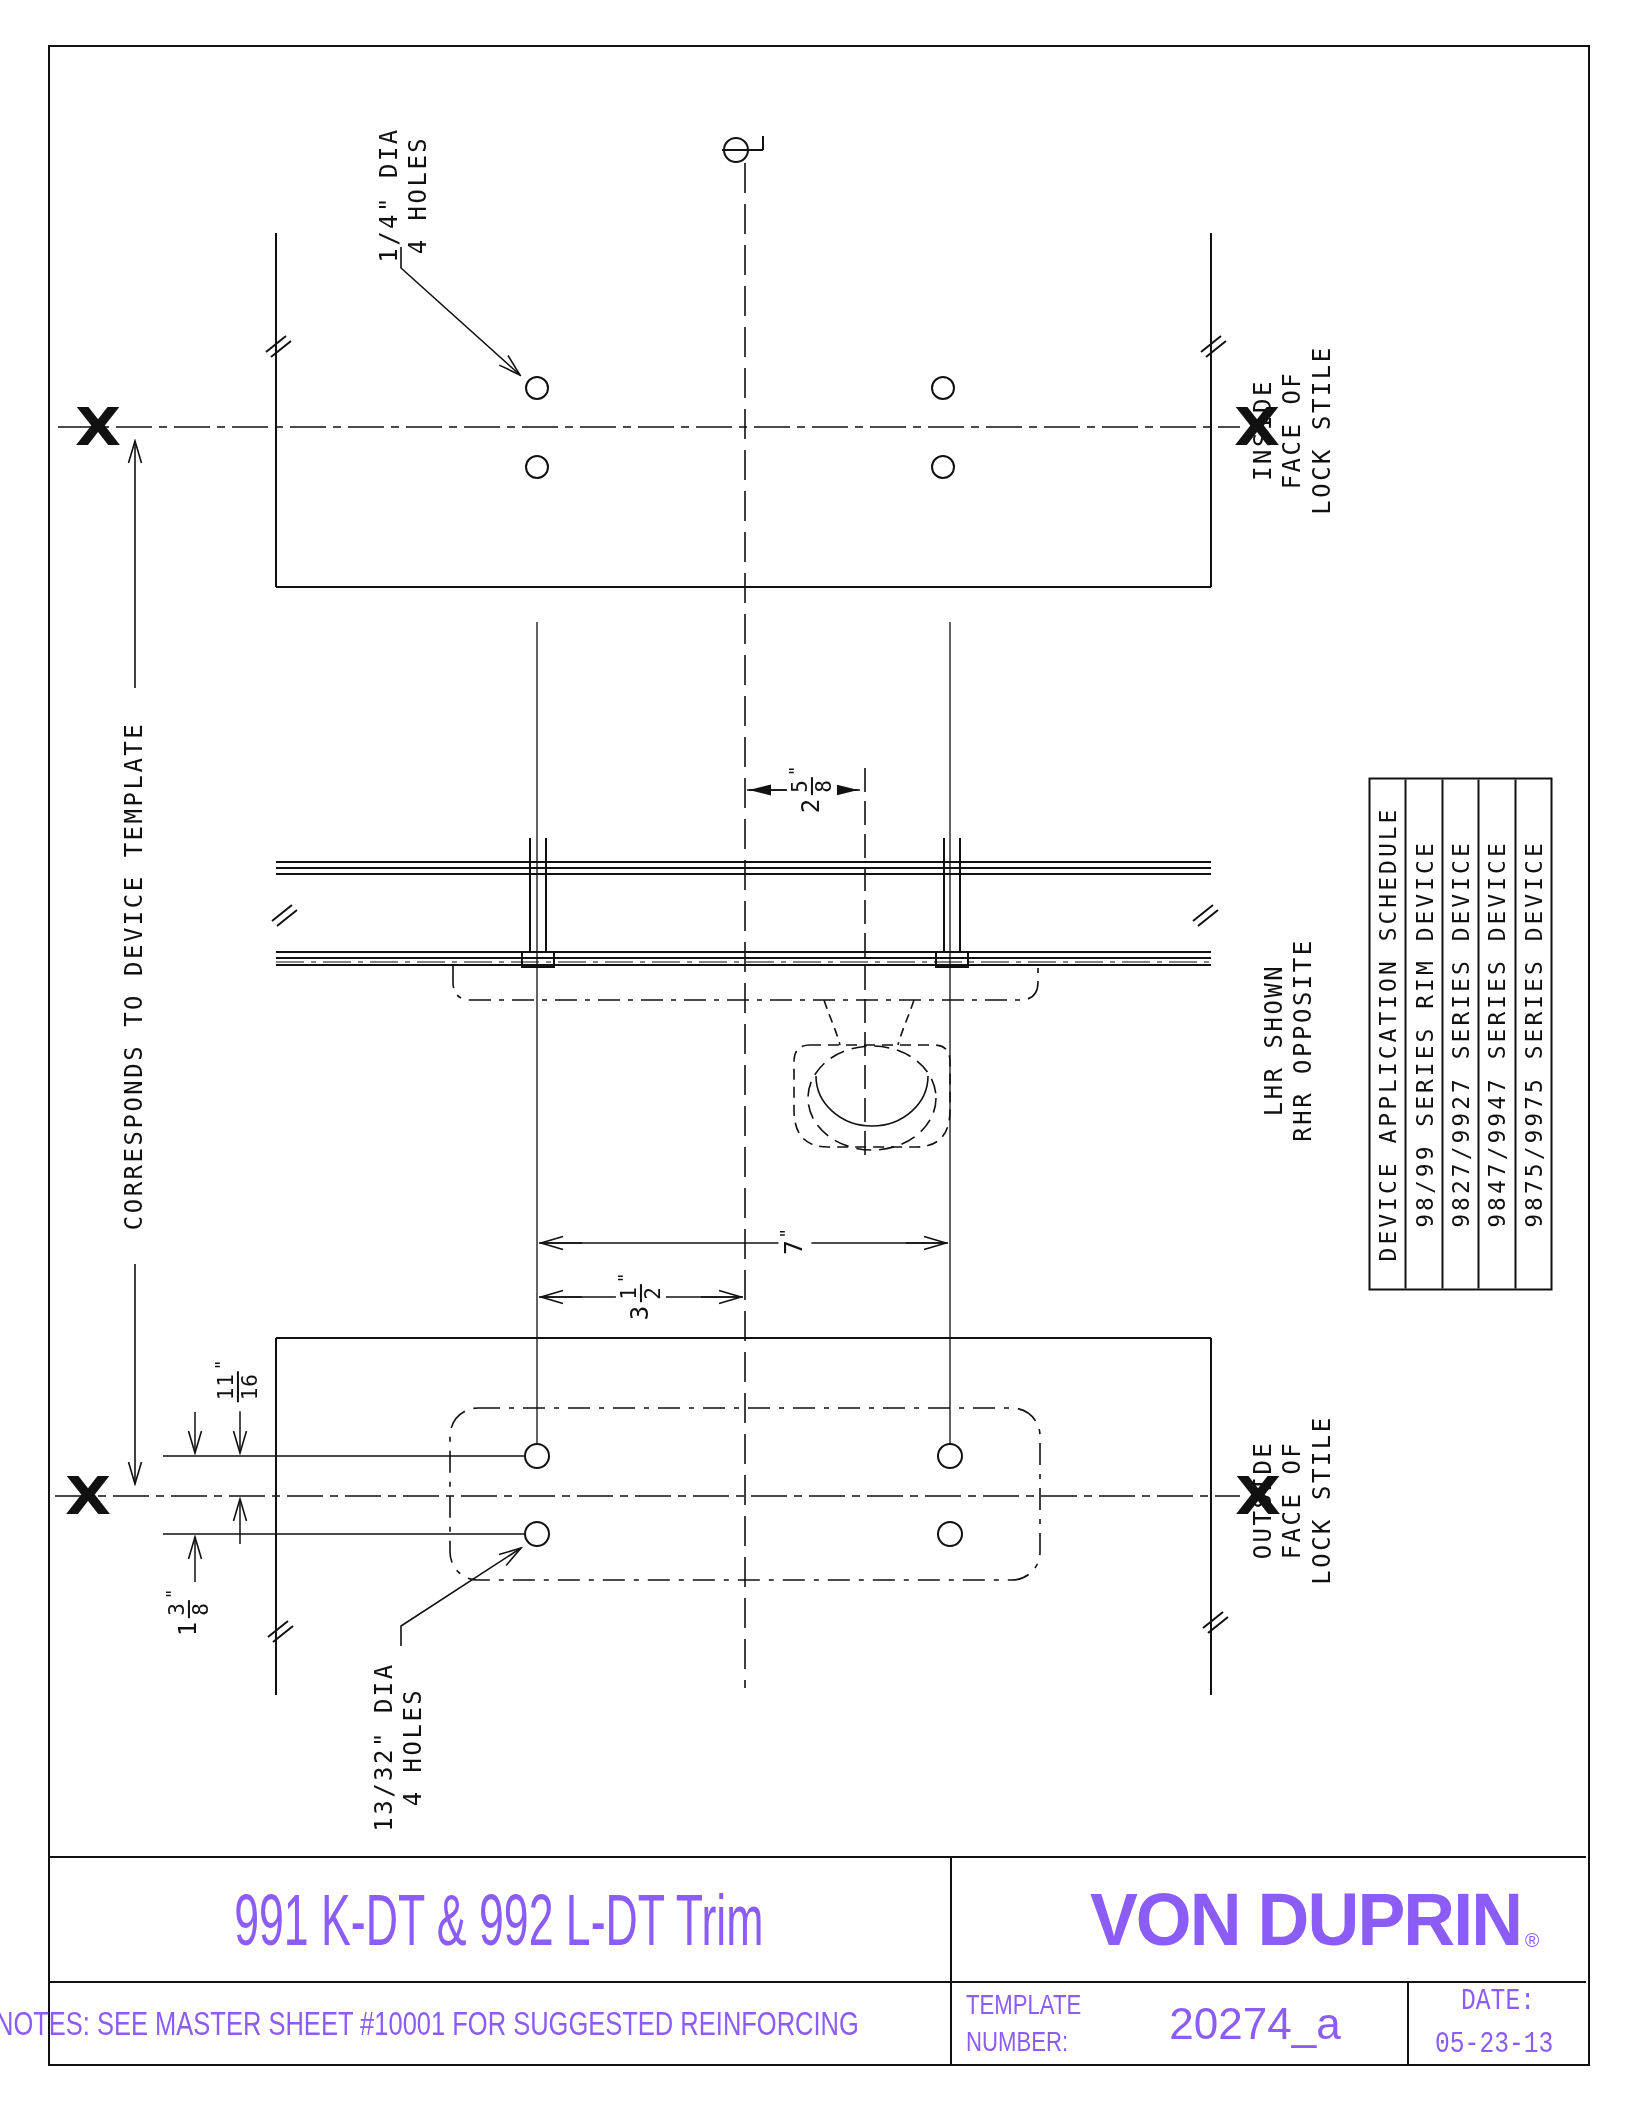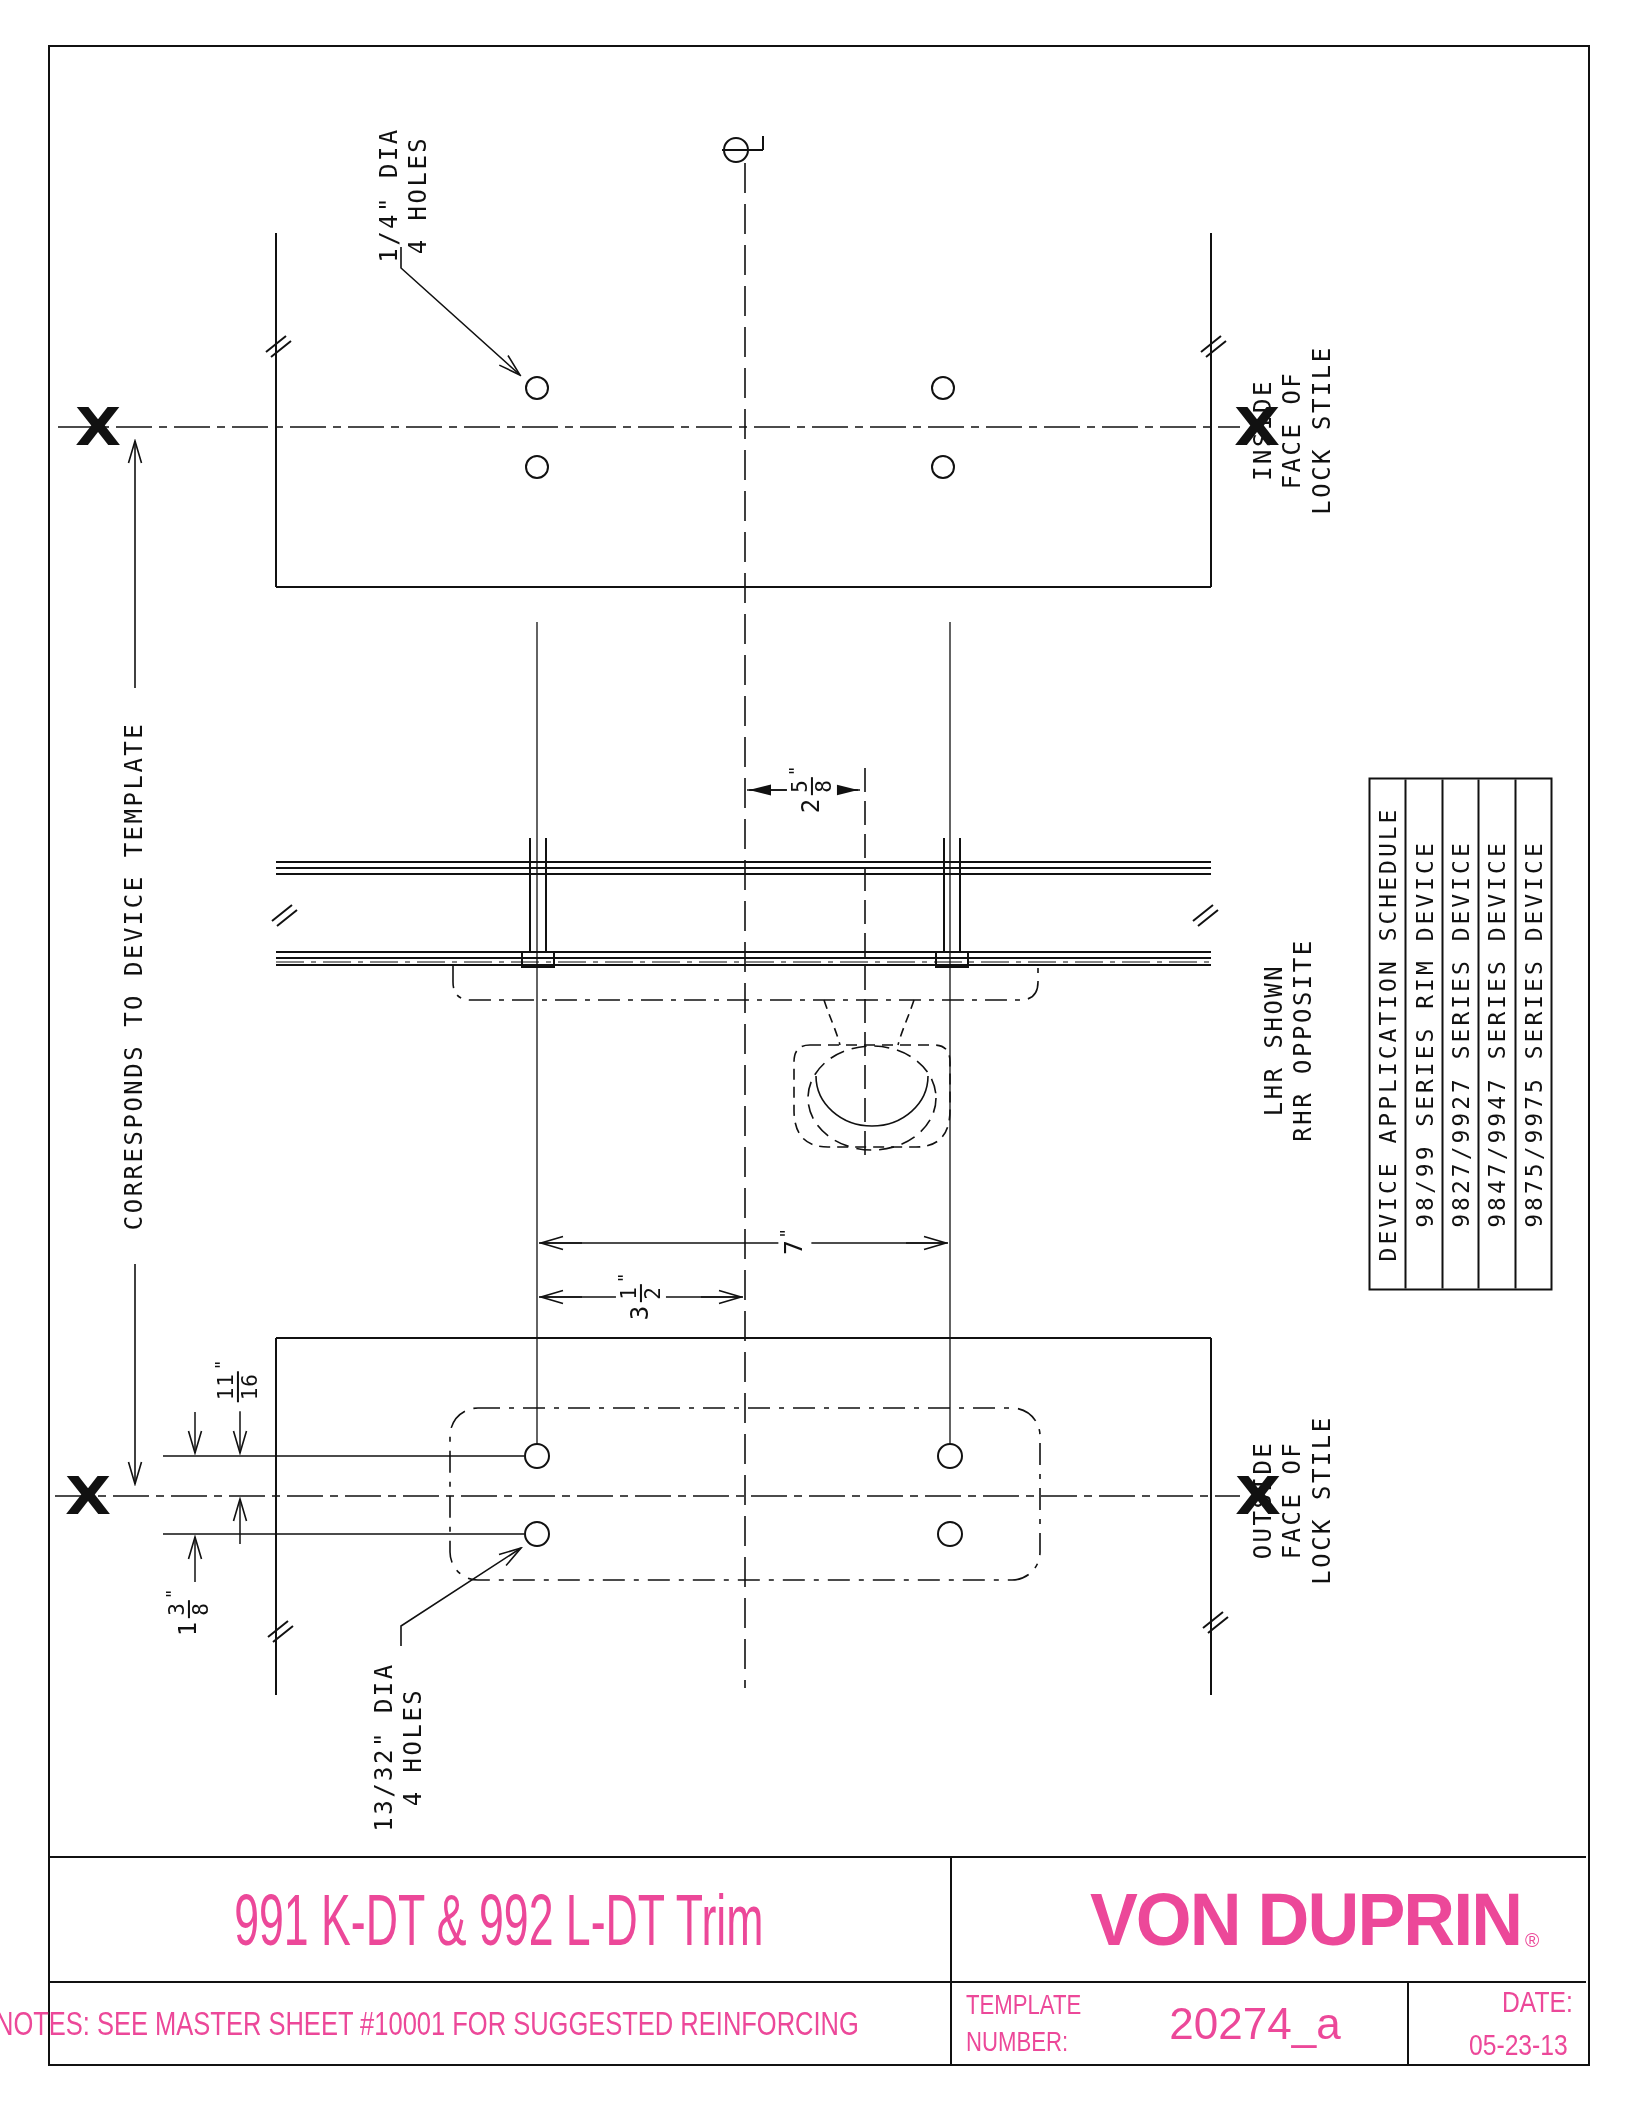--- a/index.html
+++ b/index.html
@@ -23,32 +23,32 @@
   .schedule{position:absolute;left:1204px;top:942px;width:513px;height:184px;
             transform:rotate(-90deg);border:2px solid #111;box-sizing:border-box;
             display:flex;flex-direction:column;}
   .sched-row{flex:1;display:flex;align-items:center;justify-content:center;
              border-bottom:2px solid #111;font-size:23px;letter-spacing:3px;white-space:nowrap;}
   .sched-row:last-child{border-bottom:none;}
 
   
   .tb-line{position:absolute;background:#111;}
   .tb-cell{position:absolute;display:flex;align-items:center;justify-content:center;
-           font-family:"Liberation Sans",sans-serif;color:#ec4899;}
+           font-family:"Liberation Sans",sans-serif;color:#8b5cf6;}
   .sheet-title{font-size:72px;transform:scaleX(.62);white-space:nowrap;}
   .brand{font-size:74px;font-weight:bold;letter-spacing:-2px;transform:scaleX(.97);white-space:nowrap;}
   .brand-reg{font-size:20px;font-weight:normal;letter-spacing:0;vertical-align:baseline;
              position:relative;bottom:-2px;left:4px;}
   .notes{font-size:34px;transform:scaleX(.75);white-space:nowrap;}
   .tmpl-label{flex-direction:column;align-items:flex-start;justify-content:center;
               font-size:27px;line-height:1.35;}
   .tmpl-label>div{transform:scaleX(.82);transform-origin:left center;white-space:nowrap;}
   .tmpl-number{font-size:44px;white-space:nowrap;}
-  .date-cell{flex-direction:column;align-items:flex-end;justify-content:center;
-             font-size:29px;line-height:1.45;}
+  .date-cell{flex-direction:column;align-items:center;justify-content:center;
+             font-size:29px;line-height:1.45;font-family:Liberation Mono, monospace;}
   .date-cell>div{transform:scaleX(.85);transform-origin:left center;white-space:nowrap;}
 </style>
 </head>
 <body>
 
 <div class="page">
   <div class="border"></div>
 
   <svg class="geom" width="1632" height="2112" viewBox="0 0 1632 2112">
     <defs>

